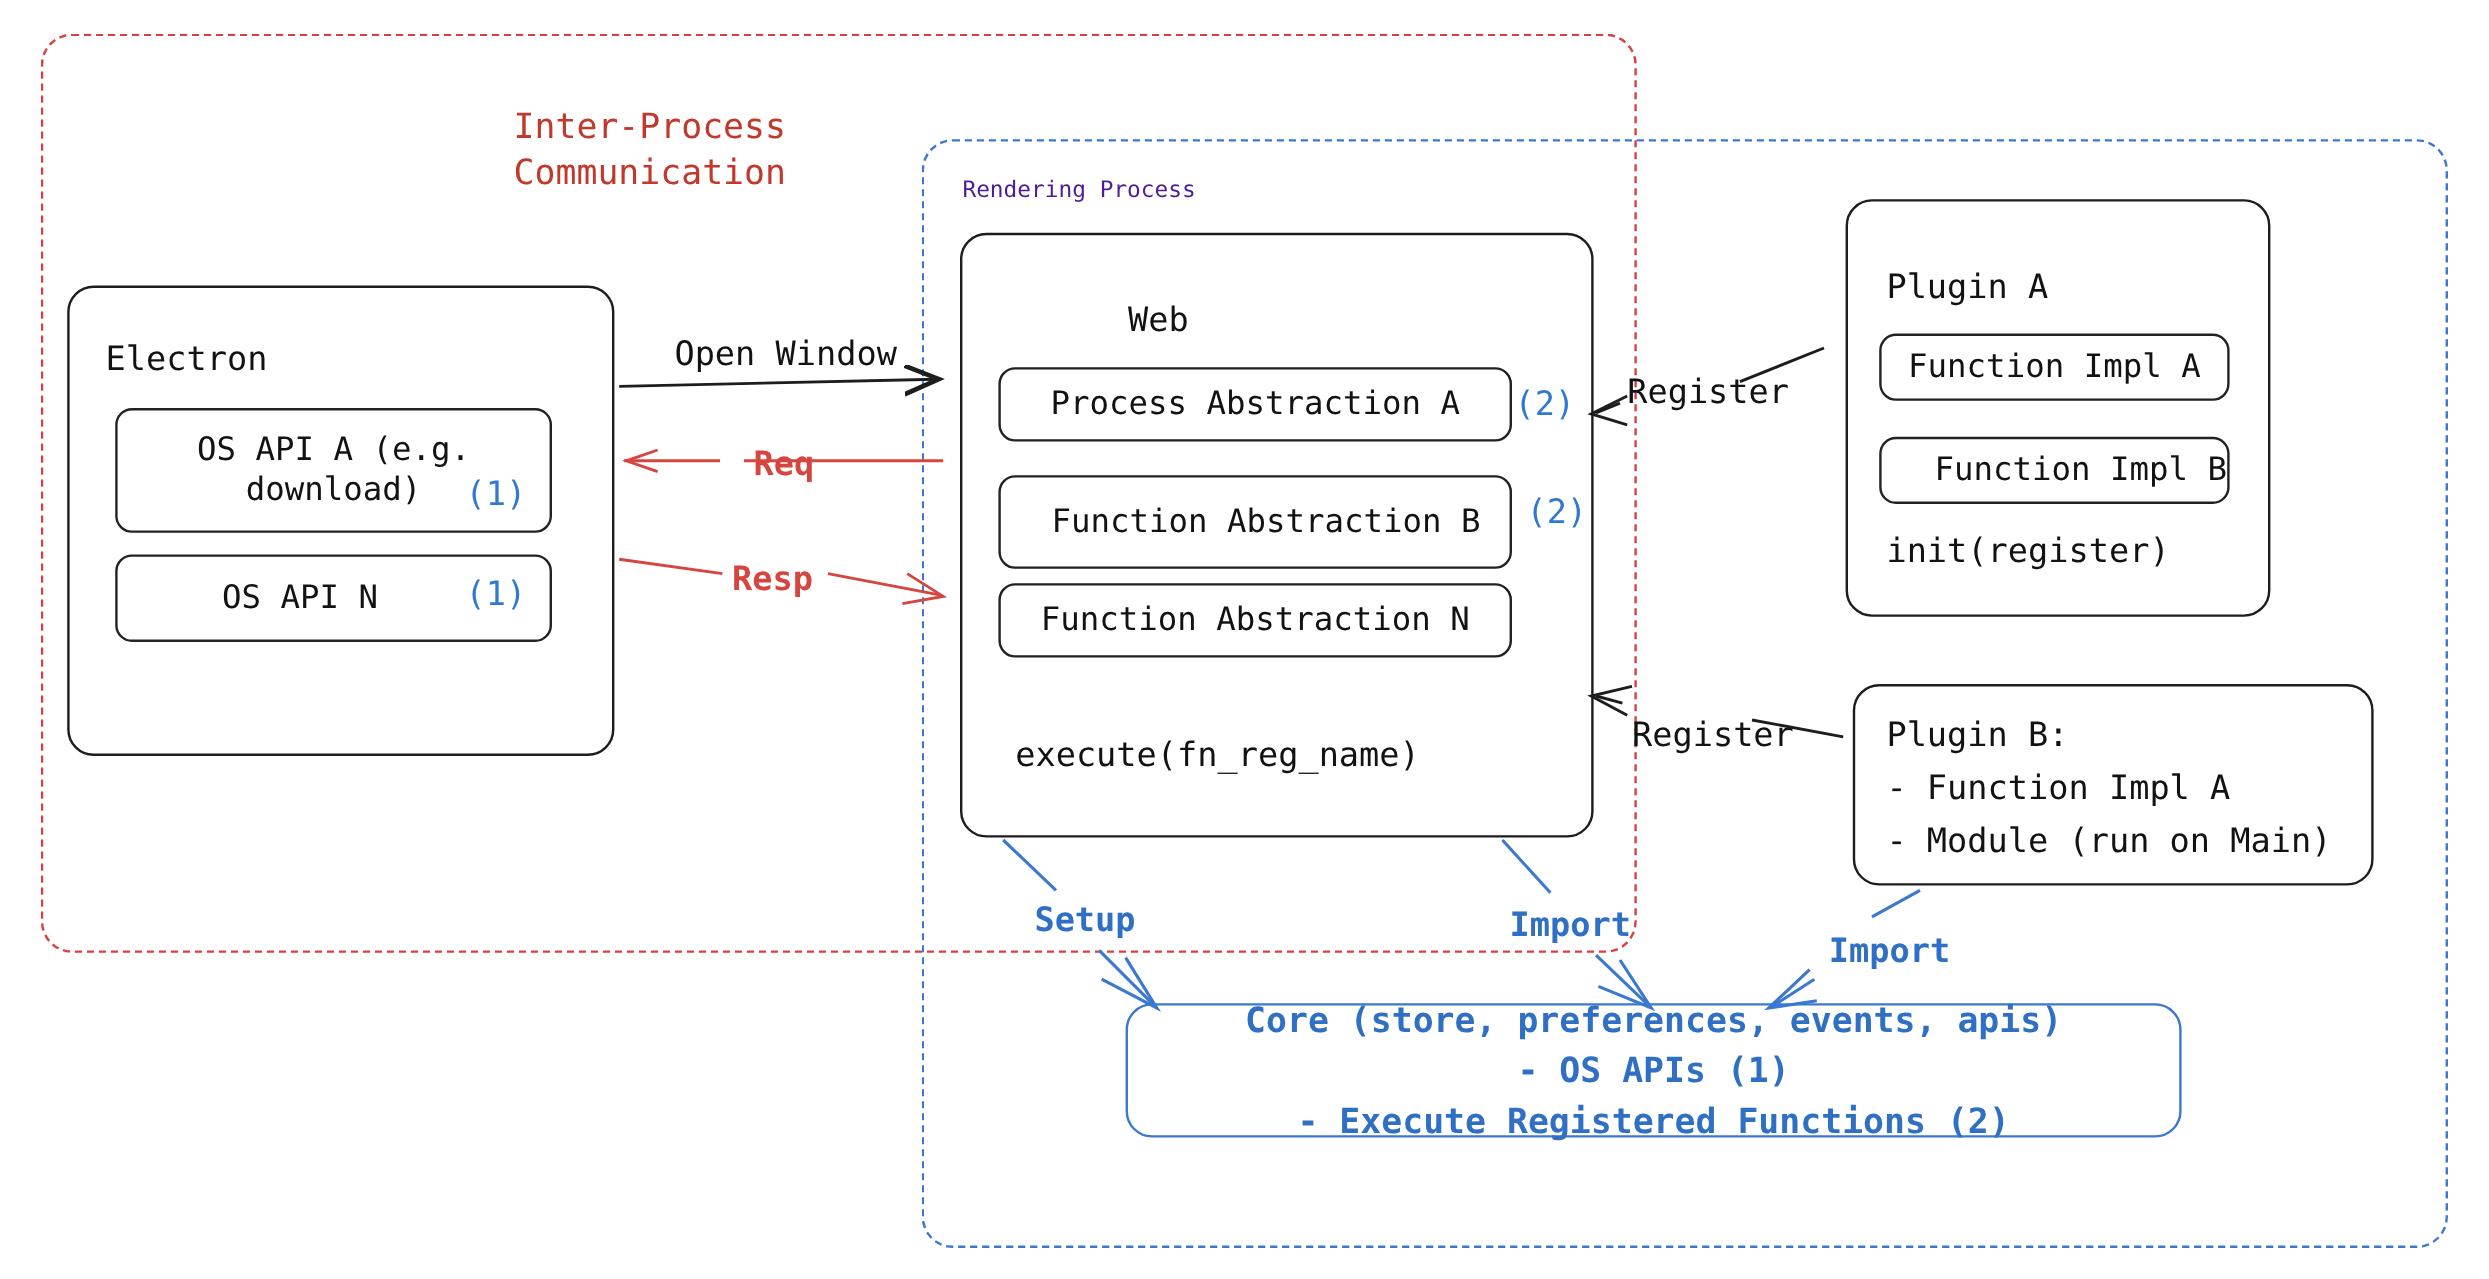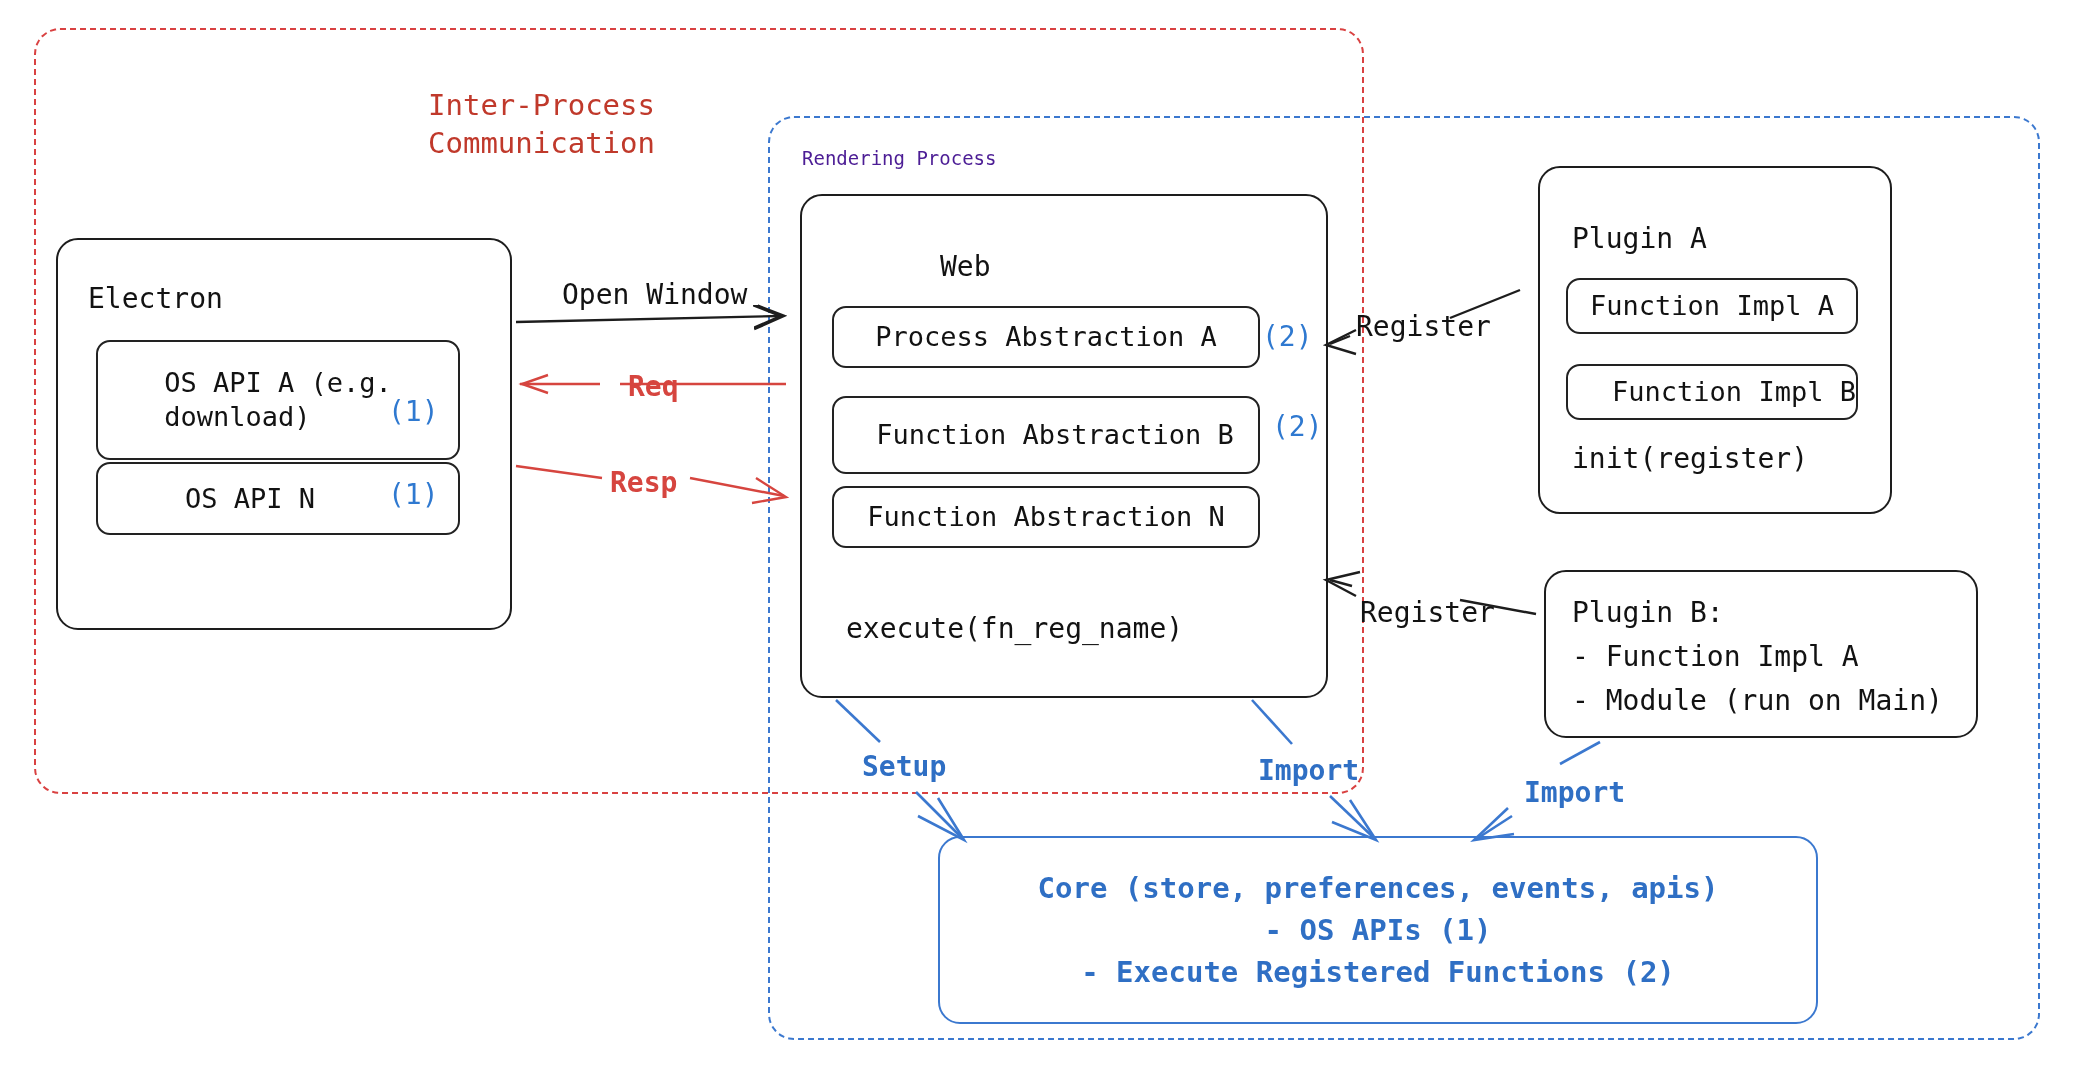--- a/index.html
+++ b/index.html
@@ -18,21 +18,21 @@
     background:#ffffff;
     box-sizing:border-box;
   }
   .sub-box{
     position:absolute;
     border:2.2px solid #222222;
     border-radius:14px;
     background:#ffffff;
     box-sizing:border-box;
     display:flex;align-items:center;justify-content:center;
-    text-align:left;
+    text-align:center;
     font-size:27px;
     color:#121212;
     line-height:1.25;
   }
   .box-title{
     position:absolute;
     font-size:28px;
     color:#121212;
     white-space:nowrap;
   }
@@ -106,21 +106,21 @@
 
   <div class="region-label red" style="left:428px;top:86px;">Inter-Process
 Communication</div>
 
   <div class="region-label blue" style="left:802px;top:146px;">Rendering Process</div>
 
   <div class="box" style="left:56px;top:238px;width:456px;height:392px;"></div>
 
   <div class="box-title" style="left:88px;top:282px;">Electron</div>
 
-  <div class="sub-box" style="left:96px;top:340px;width:364px;height:120px;">
+  <div class="sub-box" style="left:96px;top:340px;width:364px;height:104px;">
     <span style="white-space:pre;display:block;">OS API A (e.g.
 download)</span>
   </div>
   <div class="flabel blue-num" style="left:388px;top:395px;">(1)</div>
 
   <div class="sub-box" style="left:96px;top:462px;width:364px;height:73px;">
     <span style="margin-right:56px;">OS API N</span>
   </div>
   <div class="flabel blue-num" style="left:388px;top:478px;">(1)</div>
 
@@ -157,21 +157,21 @@
   </div>
 
   <div class="box-foot" style="left:1572px;top:442px;">init(register)</div>
 
   <div class="box" style="left:1544px;top:570px;width:434px;height:168px;"></div>
 
   <div class="plugin-line" style="left:1572px;top:596px;">Plugin B:</div>
   <div class="plugin-line" style="left:1572px;top:640px;">- Function Impl A</div>
   <div class="plugin-line" style="left:1572px;top:684px;">- Module (run on Main)</div>
 
-  <div id="core-box" style="left:938px;top:836px;width:880px;height:188px;">
+  <div id="core-box" style="left:938px;top:836px;width:880px;height:112px;">
     <div>Core (store, preferences, events, apis)</div>
     <div>- OS APIs (1)</div>
     <div>- Execute Registered Functions (2)</div>
   </div>
 
   <div class="flabel" style="left:562px;top:278px;">Open Window</div>
 
   <div class="flabel red" style="left:628px;top:370px;">Req</div>
 
   <div class="flabel red" style="left:610px;top:466px;">Resp</div>

